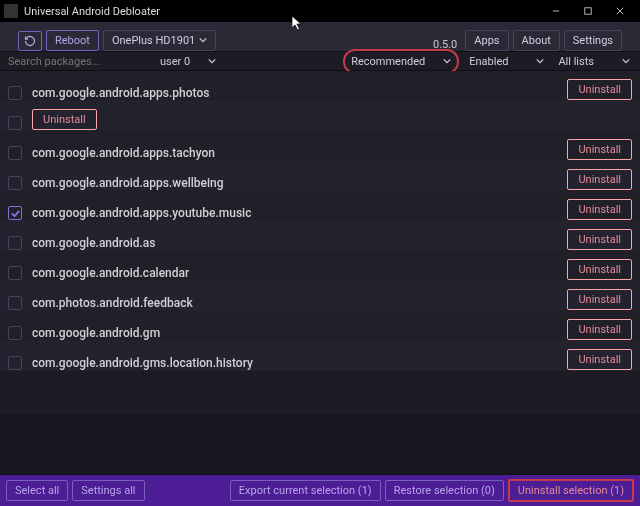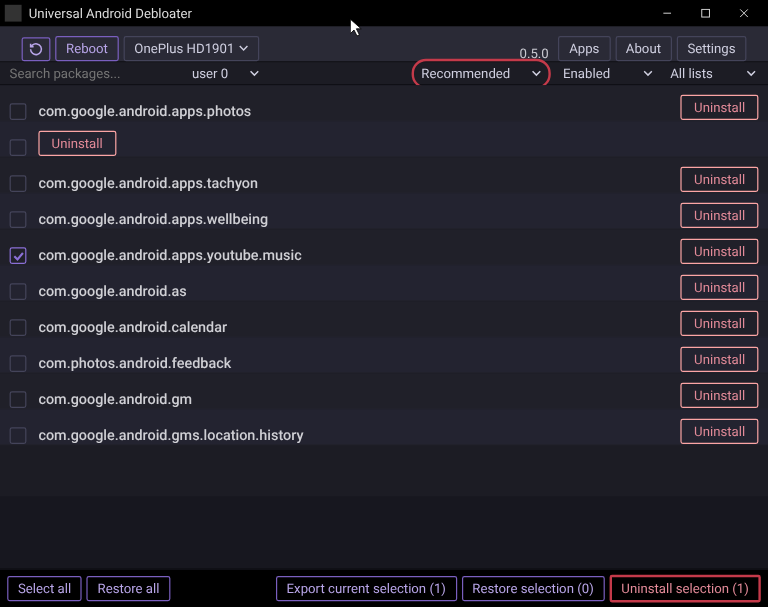--- a/index.html
+++ b/index.html
@@ -34,21 +34,21 @@
 .row:nth-child(odd) { background: #202029; }
 .row:nth-child(even) { background: #232330; }
 .cb { width: 14px; height: 14px; border: 1px solid #44445a; border-radius: 2px; margin-right: 10px; display: flex; align-items: center; justify-content: center; }
 .cb.checked { border-color: #8a6fd6; }
 .cb.checked svg { width: 9px; height: 9px; }
 .pkgname { flex: 1; font-size: 12px; color: #d0d0d5; font-weight: 500; }
 .uninst { border: 1px solid #fca5a5; color: #e28a98; background: transparent; padding: 3px 10px; font-size: 11px; border-radius: 2px; }
 
 .gap-area { height: 60px; background: #17171f; }
 
-.footer { background: #000000; height: 32px; display: flex; align-items: center; padding: 0 6px; gap: 4px; border-top: 1px solid #0f0f15; justify-content: space-between; }
+.footer { background: #4c1d95; height: 32px; display: flex; align-items: center; padding: 0 6px; gap: 4px; border-top: 1px solid #0f0f15; justify-content: space-between; }
 .footer .spacer { flex: 1; }
 
 .cursor { position: absolute; left: 292px; top: 16px; pointer-events: none; }
 .cursor svg { width: 12px; height: 16px; }
 </style>
 </head>
 <body>
 
 <div class="titlebar">
   <div class="icon-slot"></div>
@@ -177,21 +177,21 @@
       <div class="cb"></div>
       <div class="pkgname">com.google.android.gms.location.history</div>
       <button class="uninst">Uninstall</button>
     </div>
   </div>
 
 <div class="gap-area"></div>
 
 <div class="footer">
   <button class="btn purple">Select all</button>
-  <button class="btn purple">Restore all</button>
+  <button class="btn purple">Settings all</button>
   <div class="spacer"></div>
   <button class="btn purple">Export current selection (1)</button>
   <button class="btn purple">Restore selection (0)</button>
   <button class="btn red redbox">Uninstall selection (1)</button>
 </div>
 
 <div class="cursor">
   <svg viewBox="0 0 12 16">
       <path d="M0 0 L0 12 L3 9 L5.5 14 L7.5 13 L5 8 L9 8 Z" fill="#fff" stroke="#000" stroke-width="0.7"></path>
     </svg>

